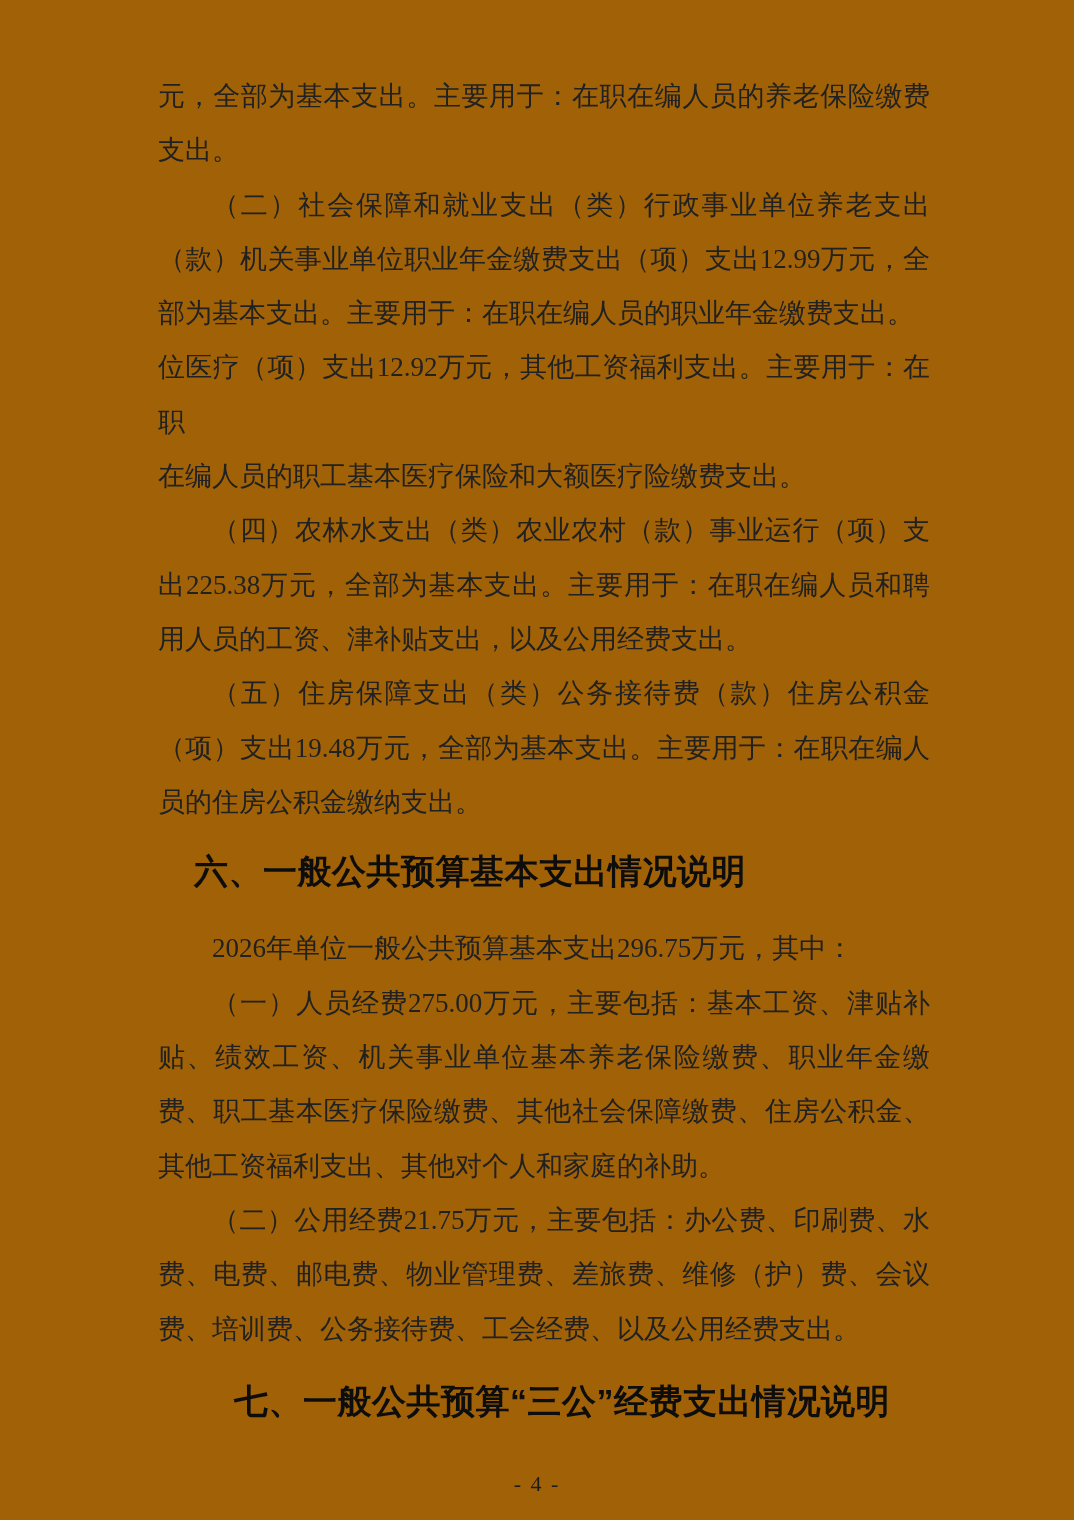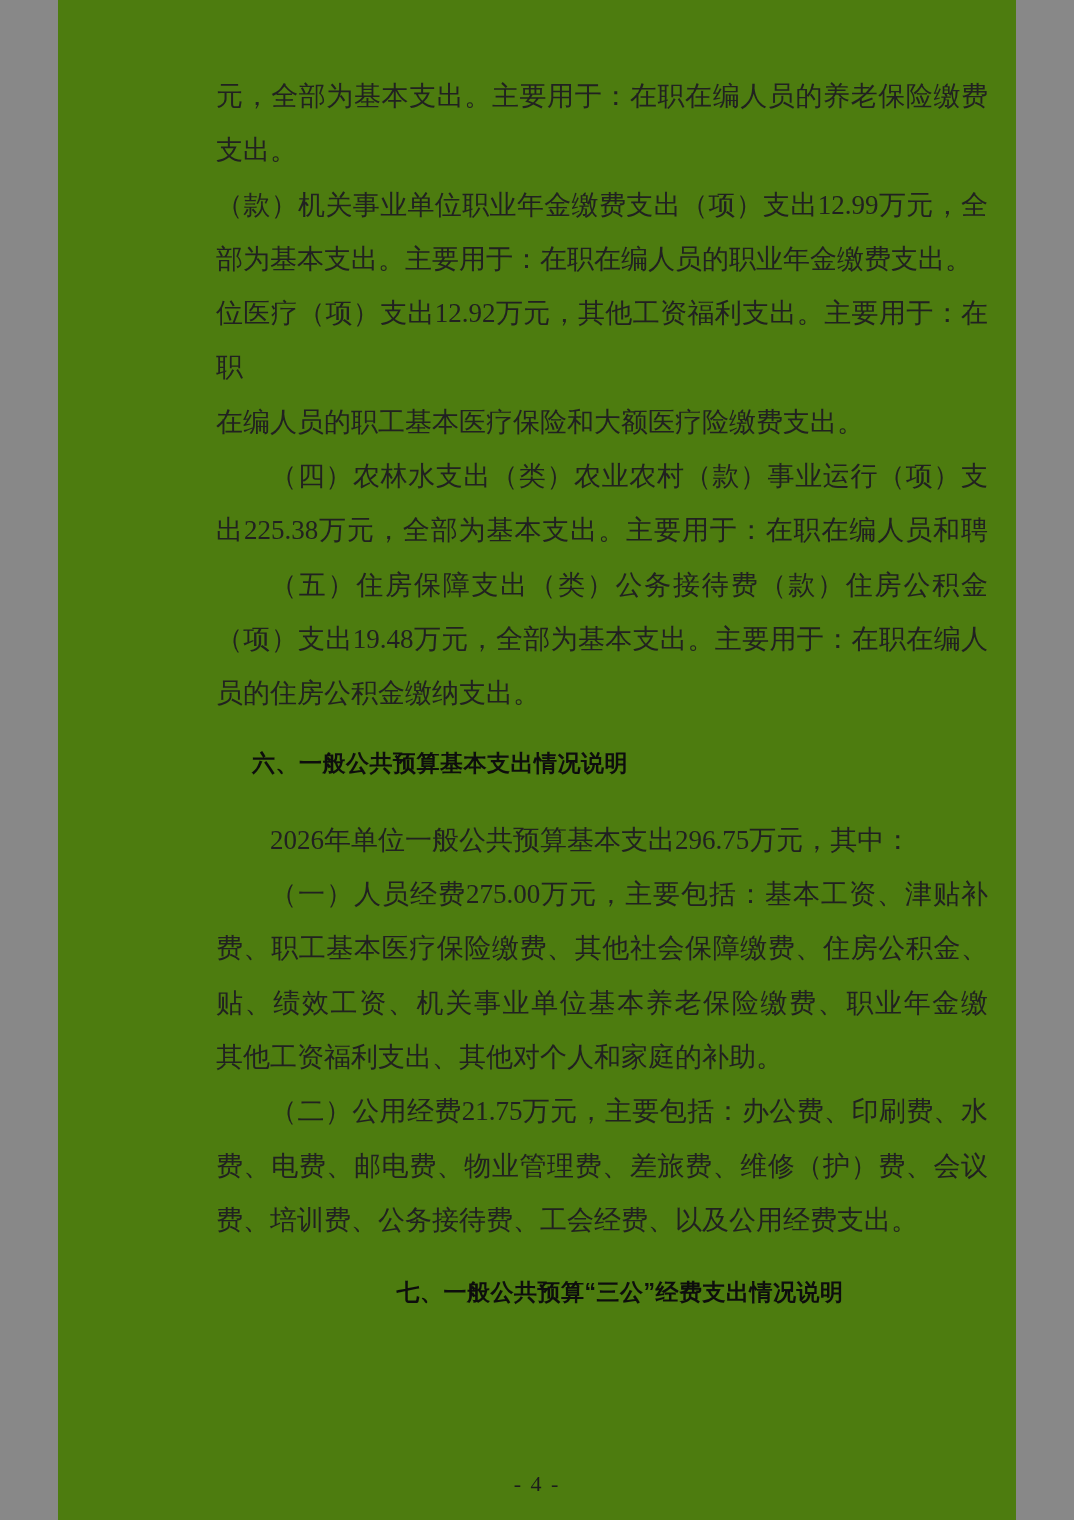--- a/index.html
+++ b/index.html
@@ -2,24 +2,24 @@
 <html><head>
 <meta charset="utf-8">
 <style>
   html, body {
     margin: 0;
     padding: 0;
     background: #888;
   }
   .page {
     position: relative;
-    width: 958px;
+    width: 1074px;
     height: 1520px;
     margin: 0 auto;
-    background: #4d7c0f;
+    background: #a16207;
     overflow: hidden;
     font-family: "Liberation Serif", "DejaVu Serif", serif;
     color: #212121;
   }
   .content {
     position: absolute;
     left: 158px;
     top: 69px;
     width: 772px;
     font-size: 27px;
@@ -37,21 +37,21 @@
     text-align: left;
     text-align-last: left;
     -moz-text-align-last: left;
   }
   .line.indent {
     padding-left: 54px;
   }
   .heading {
     font-family: "Liberation Sans", "DejaVu Sans", sans-serif;
     font-weight: 700;
-    font-size: 23px;
+    font-size: 34px;
     line-height: 54.3px;
     color: #0d0d0d;
     margin: 15px 0 23px 36px;
     letter-spacing: 0.5px;
   }
   .heading.second {
     margin: 18px 0 0 36px;
     text-align: center;
   }
   .page-number {
@@ -70,50 +70,52 @@
 
 <div class="page">
   <div class="content">
 
     <div class="para">
       <div class="line">元，全部为基本支出。主要用于：在职在编人员的养老保险缴费</div>
       <div class="line final">支出。</div>
     </div>
 
     <div class="para">
+      <div class="line indent">（二）社会保障和就业支出（类）行政事业单位养老支出</div>
       <div class="line">（款）机关事业单位职业年金缴费支出（项）支出12.99万元，全</div>
       <div class="line final">部为基本支出。主要用于：在职在编人员的职业年金缴费支出。</div>
     </div>
 
     <div class="para">
       <div class="line">位医疗（项）支出12.92万元，其他工资福利支出。主要用于：在职</div>
       <div class="line final">在编人员的职工基本医疗保险和大额医疗险缴费支出。</div>
     </div>
 
     <div class="para">
       <div class="line indent">（四）农林水支出（类）农业农村（款）事业运行（项）支</div>
       <div class="line">出225.38万元，全部为基本支出。主要用于：在职在编人员和聘</div>
+      <div class="line final">用人员的工资、津补贴支出，以及公用经费支出。</div>
     </div>
 
     <div class="para">
       <div class="line indent">（五）住房保障支出（类）公务接待费（款）住房公积金</div>
       <div class="line">（项）支出19.48万元，全部为基本支出。主要用于：在职在编人</div>
       <div class="line final">员的住房公积金缴纳支出。</div>
     </div>
 
     <div class="heading">六、一般公共预算基本支出情况说明</div>
 
     <div class="para">
       <div class="line final indent">2026年单位一般公共预算基本支出296.75万元，其中：</div>
     </div>
 
     <div class="para">
       <div class="line indent">（一）人员经费275.00万元，主要包括：基本工资、津贴补</div>
+      <div class="line">贴、绩效工资、机关事业单位基本养老保险缴费、职业年金缴</div>
       <div class="line">费、职工基本医疗保险缴费、其他社会保障缴费、住房公积金、</div>
-      <div class="line">贴、绩效工资、机关事业单位基本养老保险缴费、职业年金缴</div>
       <div class="line final">其他工资福利支出、其他对个人和家庭的补助。</div>
     </div>
 
     <div class="para">
       <div class="line indent">（二）公用经费21.75万元，主要包括：办公费、印刷费、水</div>
       <div class="line">费、电费、邮电费、物业管理费、差旅费、维修（护）费、会议</div>
       <div class="line final">费、培训费、公务接待费、工会经费、以及公用经费支出。</div>
     </div>
 
     <div class="heading second">七、一般公共预算“三公”经费支出情况说明</div>

